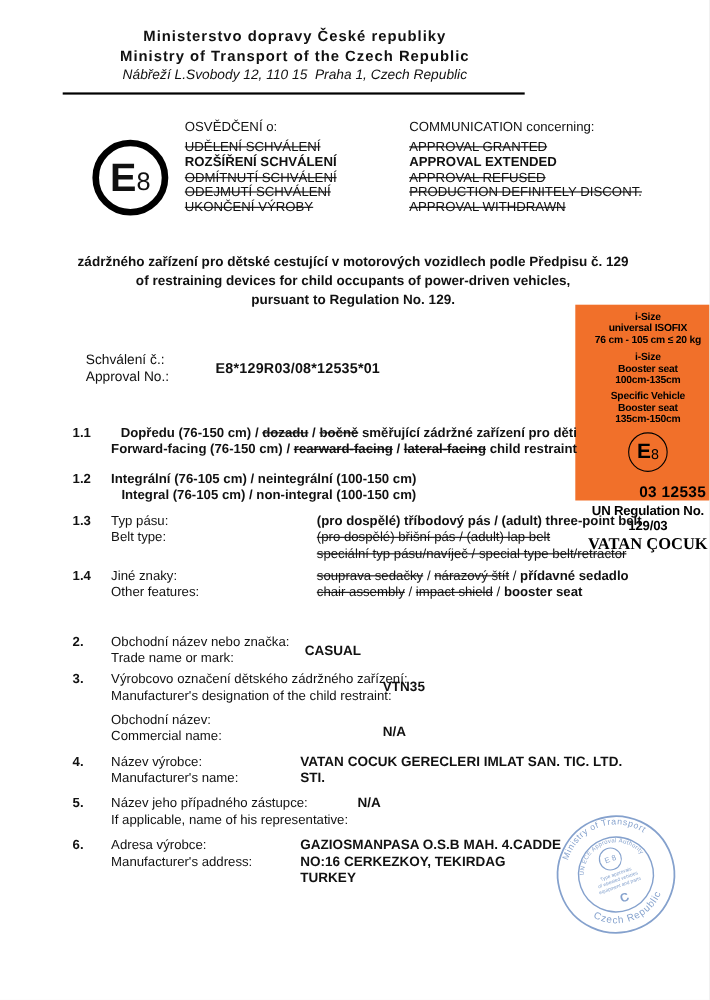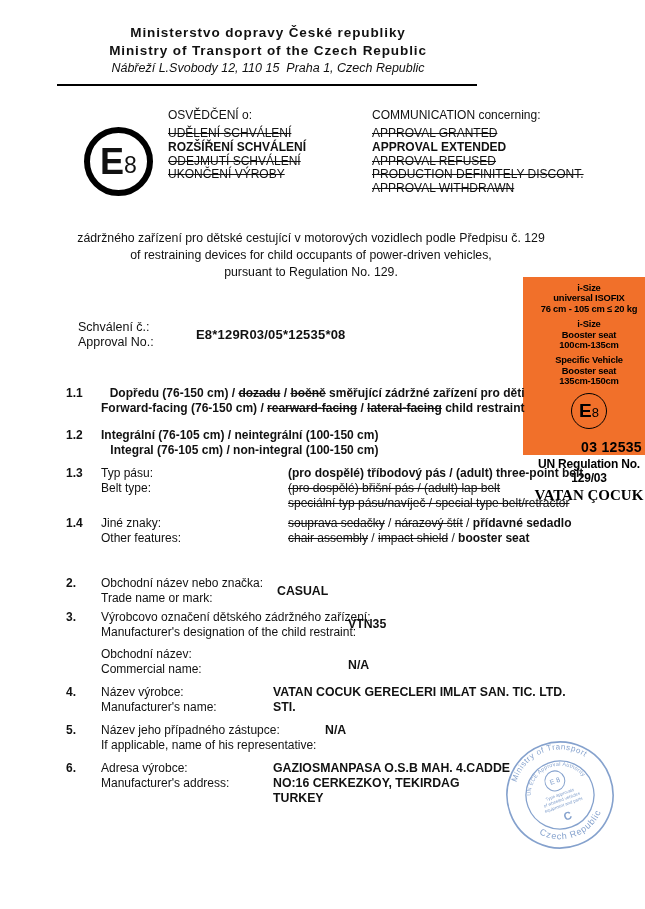--- a/index.html
+++ b/index.html
@@ -27,22 +27,22 @@
 
   
   .comm-col{position:absolute;top:108px;font-size:12px;}
   .comm-cz{left:168px;width:200px;}
   .comm-en{left:372px;width:250px;}
   .comm-title{line-height:14px;margin-bottom:5px;}
   .comm-row{line-height:13.8px;}
   .boldrow{font-weight:700;}
 
   
-  .subject{position:absolute;left:0;top:230px;width:622px;text-align:center;
-    font-weight:400;font-size:12.3px;line-height:17px;}
+  .subject{position:absolute;left:10px;top:230px;width:622px;text-align:center;
+    font-weight:700;font-size:12.3px;line-height:17px;}
 
   
   .sticker{position:absolute;left:523px;top:277px;width:132px;height:178px;
     background:#f1702a;color:#000000;text-align:center;font-weight:700;}
   .stk-group{font-size:9.4px;line-height:10.4px;margin-top:5px;letter-spacing:-0.2px;}
   .stk-group:first-child{margin-top:6px;}
   .stk-circle{width:34px;height:34px;border:1.5px solid #000;border-radius:50%;
     margin:6px auto 0;display:flex;align-items:center;justify-content:center;}
   .stk-e{font-size:19px;font-weight:700;line-height:1;}
   .stk-8{font-size:13px;font-weight:400;line-height:1;margin-top:4px;}
@@ -81,20 +81,21 @@
 
   <div class="emark-badge">
     <span class="emark-e">E</span>
     <span class="emark-n">8</span>
   </div>
 
   <div class="comm-col comm-cz">
     <div class="comm-title">OSVĚDČENÍ o:</div>
     <div class="comm-row struck">UDĚLENÍ SCHVÁLENÍ</div>
     <div class="comm-row boldrow">ROZŠÍŘENÍ SCHVÁLENÍ</div>
+    <div class="comm-row struck">ODMÍTNUTÍ SCHVÁLENÍ</div>
     <div class="comm-row struck">ODEJMUTÍ SCHVÁLENÍ</div>
     <div class="comm-row struck">UKONČENÍ VÝROBY</div>
   </div>
   <div class="comm-col comm-en">
     <div class="comm-title">COMMUNICATION concerning:</div>
     <div class="comm-row struck">APPROVAL GRANTED</div>
     <div class="comm-row boldrow">APPROVAL EXTENDED</div>
     <div class="comm-row struck">APPROVAL REFUSED</div>
     <div class="comm-row struck">PRODUCTION DEFINITELY DISCONT.</div>
     <div class="comm-row struck">APPROVAL WITHDRAWN</div>
@@ -129,21 +130,21 @@
     <div class="stk-num">03 12535</div>
     <div class="stk-reg">UN Regulation No. 129/03</div>
     <div class="stk-brand">VATAN ÇOCUK</div>
   </div>
 
   <div class="approval">
     <div class="app-lbl">
       <div>Schválení č.:</div>
       <div>Approval No.:</div>
     </div>
-    <div class="app-val">E8*129R03/05*12535*08</div>
+    <div class="app-val">E8*129R03/08*12535*01</div>
   </div>
 
   <div class="item" style="top:386px">
     <span class="num">1.1</span>
     <div class="body bold">
       <div class="ln"><span>Dopředu (76-150 cm) / </span><span class="struck">dozadu</span><span> / </span><span class="struck">bočně</span><span> směřující zádržné zařízení pro děti</span></div>
       <div class="ln"><span>Forward-facing (76-150 cm) / </span><span class="struck">rearward-facing</span><span> / </span><span class="struck">lateral-facing</span><span> child restraint</span></div>
     </div>
   </div>
 

